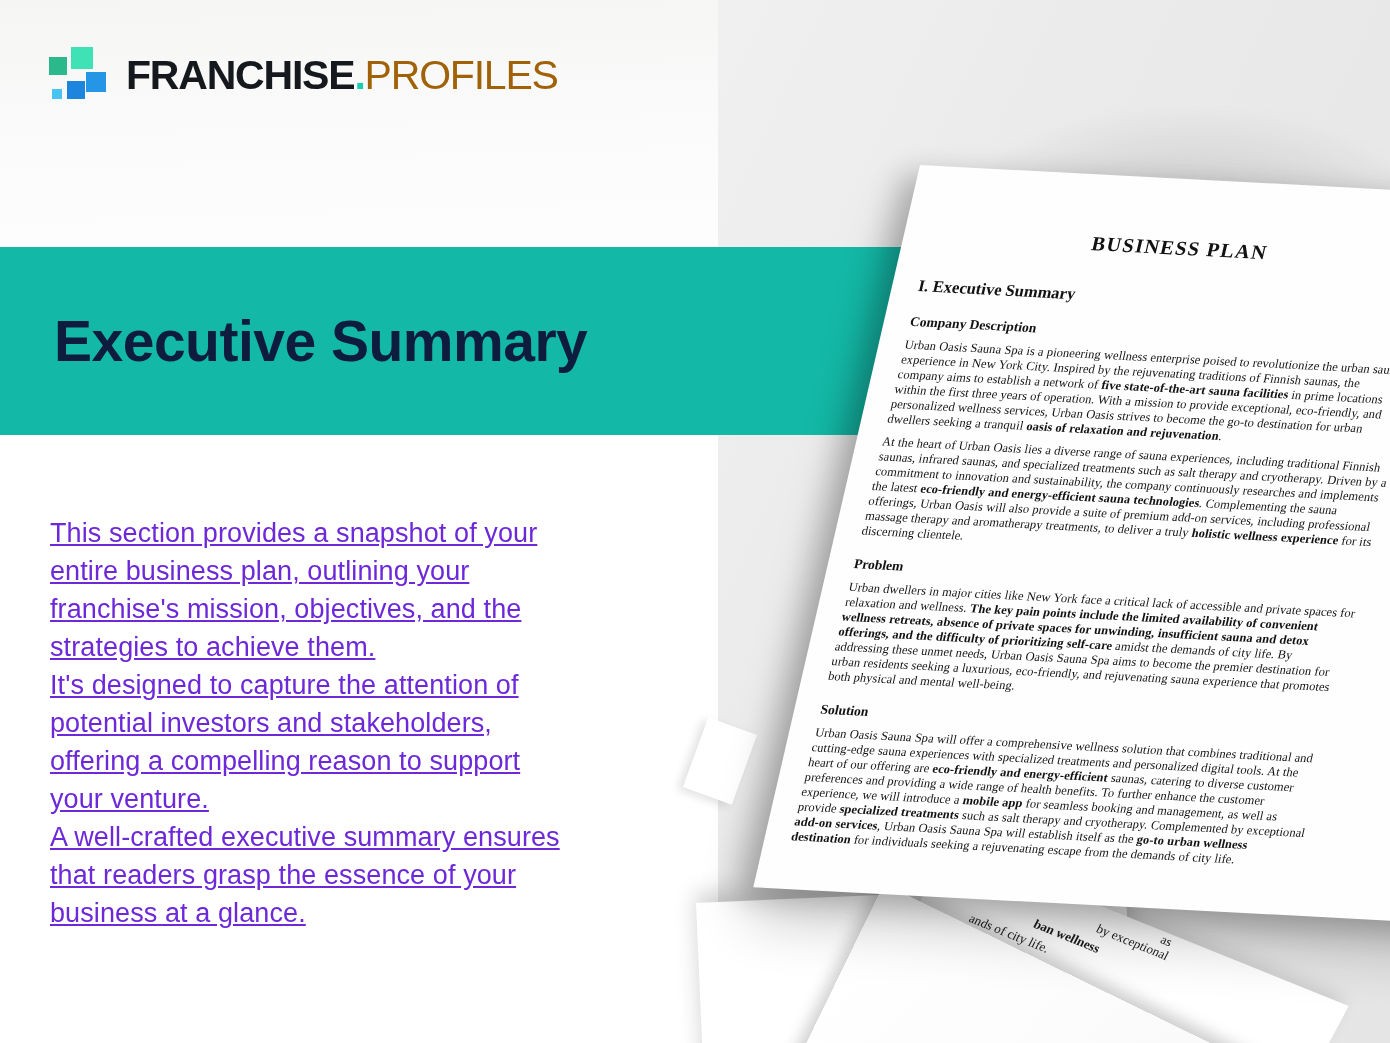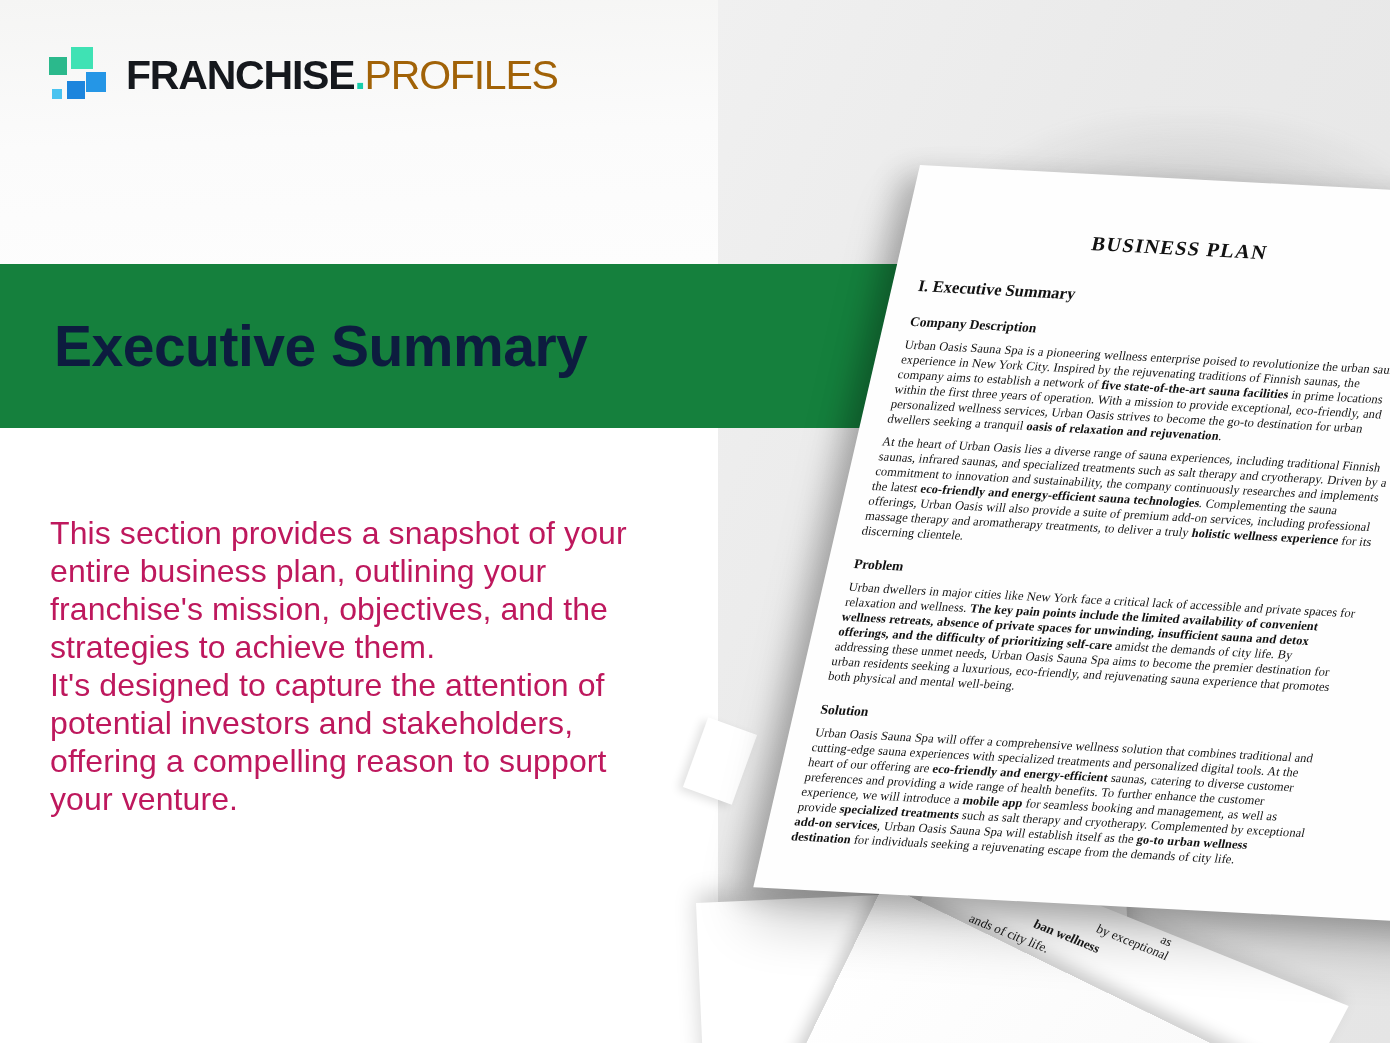--- a/index.html
+++ b/index.html
@@ -11,22 +11,22 @@
   .panel-left{
     position:absolute;left:0;top:0;width:718px;height:1043px;
     background:linear-gradient(178deg,#f5f5f4 0%,#fbfbfb 14%,#ffffff 40%,#ffffff 100%);
   }
   .panel-right{
     position:absolute;left:718px;top:0;width:672px;height:1043px;
     background:linear-gradient(115deg,#f0f0f0 0%,#eaeaea 40%,#e5e5e5 100%);
   }
   
   .teal-band{
-    position:absolute;left:0;top:264px;width:906px;height:164px;
-    background:#15803d;z-index:1;display:flex;align-items:center;
+    position:absolute;left:0;top:247px;width:906px;height:188px;
+    background:#14b8a6;z-index:1;display:flex;align-items:center;
   }
   .teal-band h1{
     margin:0 0 0 54px;font-size:57px;font-weight:bold;color:#0d1c3f;
     letter-spacing:-0.5px;line-height:1;
   }
   
   .logo{position:absolute;left:48px;top:46px;display:flex;align-items:flex-start;z-index:1;}
   .logo-mark{position:relative;width:66px;height:56px;}
   .logo-mark i{position:absolute;display:block;}
   .sq-green{left:1px;top:11px;width:18px;height:18px;background:#2bb98c;}
@@ -34,22 +34,22 @@
   .sq-blue-r{left:38px;top:26px;width:20px;height:20px;background:#2596e6;}
   .sq-blue-m{left:19px;top:35px;width:18px;height:18px;background:#1d85dd;}
   .sq-sky{left:4px;top:43px;width:10px;height:10px;background:#49c3f0;}
   .logo-text{margin-left:12px;font-size:41px;line-height:58px;letter-spacing:-1.2px;color:#15181d;white-space:nowrap;}
   .brand-bold{font-weight:bold;}
   .brand-dot{color:#17ceac;font-weight:bold;}
   .brand-light{font-weight:normal;color:#a16207;}
   
   .intro{position:absolute;left:50px;top:514px;width:620px;z-index:1;}
   .intro p{
-    margin:0;white-space:pre-line;font-size:32px;line-height:38px;
-    color:#be185d;letter-spacing:0.1px;
+    margin:0;white-space:pre-line;font-size:27px;line-height:38px;
+    color:#6d28d9;letter-spacing:0.1px;text-decoration:underline;
   }
   .intro p + p{}
   
   .curl-shadow{
     position:absolute;left:928px;top:112px;width:475px;height:156px;z-index:2;
     background:radial-gradient(ellipse at 55% 100%, rgba(90,90,90,0.30) 0%, rgba(120,120,120,0.14) 48%, rgba(0,0,0,0) 74%);
     filter:blur(5px);
   }
   .sheet-c{
     position:absolute;left:696px;top:903px;width:430px;height:310px;background:#fff;
@@ -119,20 +119,23 @@
 
   <div class="intro">
     <p>This section provides a snapshot of your
 entire business plan, outlining your
 franchise's mission, objectives, and the
 strategies to achieve them.</p>
     <p>It's designed to capture the attention of
 potential investors and stakeholders,
 offering a compelling reason to support
 your venture.</p>
+    <p>A well-crafted executive summary ensures
+that readers grasp the essence of your
+business at a glance.</p>
   </div>
 
   <div class="curl-shadow"></div>
   <div class="sheet-c"></div>
   <div class="sheet-b" id="back-sheet">
       <div class="frag frag-0">as</div>
       <div class="frag frag-1">by exceptional</div>
       <div class="frag frag-2" style="font-weight: bold;">ban wellness</div>
       <div class="frag frag-3">ands of city life.</div>
     </div>

